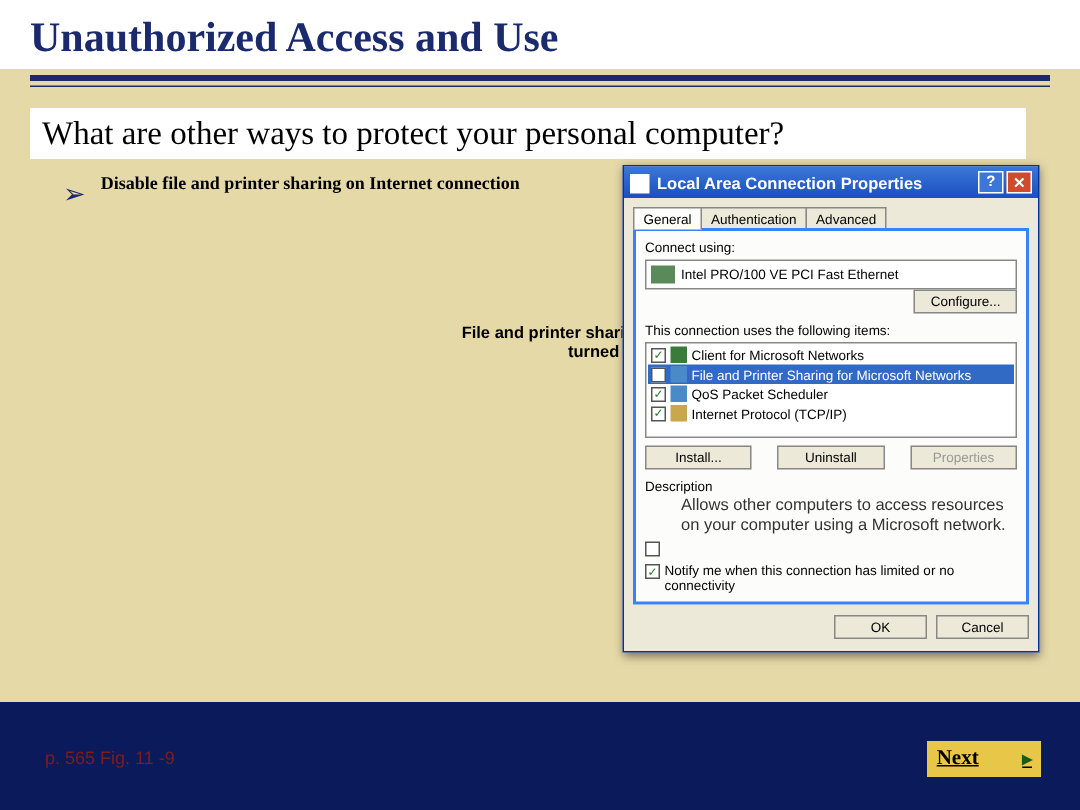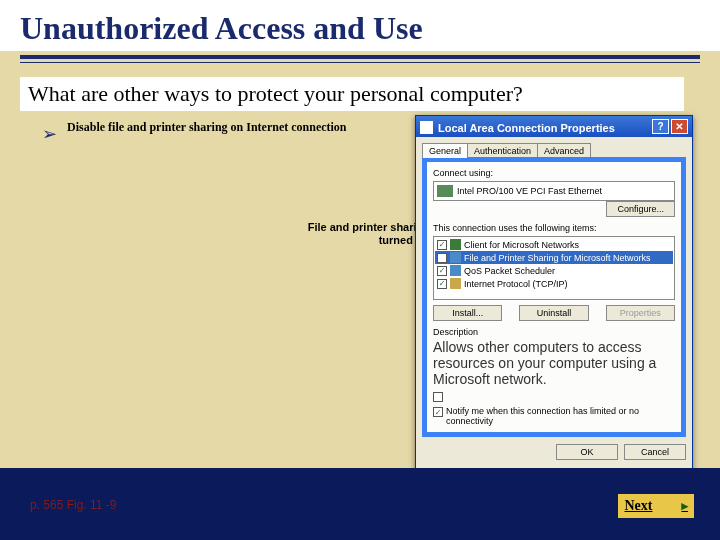--- a/index.html
+++ b/index.html
@@ -9,21 +9,21 @@
     background: #e6d9a8;
     font-family: "Times New Roman", serif;
     position: relative;
     overflow: hidden;
   }
   .title-bar {
     background: #fff;
     padding: 10px 20px 4px 20px;
   }
   .title {
-    font-size: 32px;
+    font-size: 28px;
     font-weight: bold;
     color: #1a2a6c;
   }
   .title-underline {
     margin: 4px 20px 0 20px;
     border-top: 4px solid #1a2a6c;
     border-bottom: 1px solid #1a2a6c;
     height: 8px;
   }
   .question-row {
@@ -128,21 +128,21 @@
     padding: 2px 6px;
     background: #ece9d8;
     margin-right: -1px;
     position: relative;
   }
   .dialog-tab.active {
     background: #fcfcfa;
     z-index: 2;
   }
   .dialog-body {
-    border: 5px solid #3b82f6;
+    border: 2px solid #3b82f6;
     margin: 0 6px 6px 6px;
     background: #fcfcfa;
     padding: 6px;
     position: relative;
     top: -1px;
   }
   .group {
     margin-bottom: 6px;
   }
   .group-label {
@@ -206,21 +206,21 @@
   .btn-row {
     display: flex;
     gap: 17px;
     margin-top: 5px;
     justify-content: space-between;
   }
   .btn-row .btn { flex: 1; text-align: center; }
   .btn.disabled { color: #999; }
   .desc-group { margin-top: 6px; }
   .desc-group .group-label { margin-bottom: 2px; }
-  .desc-text { font-size: 14px; color: #333; line-height: 1.15; }
+  .desc-text { font-size: 11px; color: #333; line-height: 1.15; margin-left: 24px; }
   .checkbox-row {
     display: flex;
     align-items: flex-start;
     font-size: 9px;
     margin-top: 4px;
   }
   .checkbox-row .chk { flex-shrink: 0; margin-top:1px; }
   .dialog-footer {
     display: flex;
     justify-content: flex-end;

